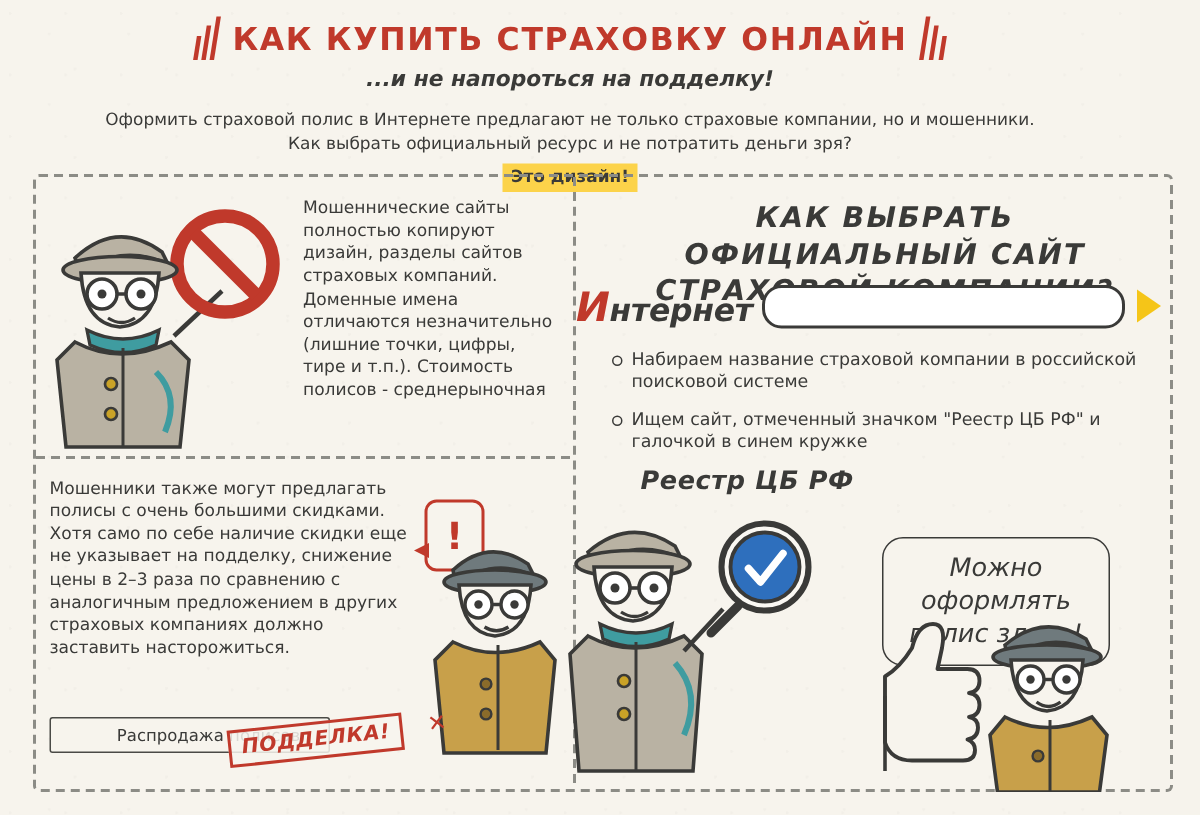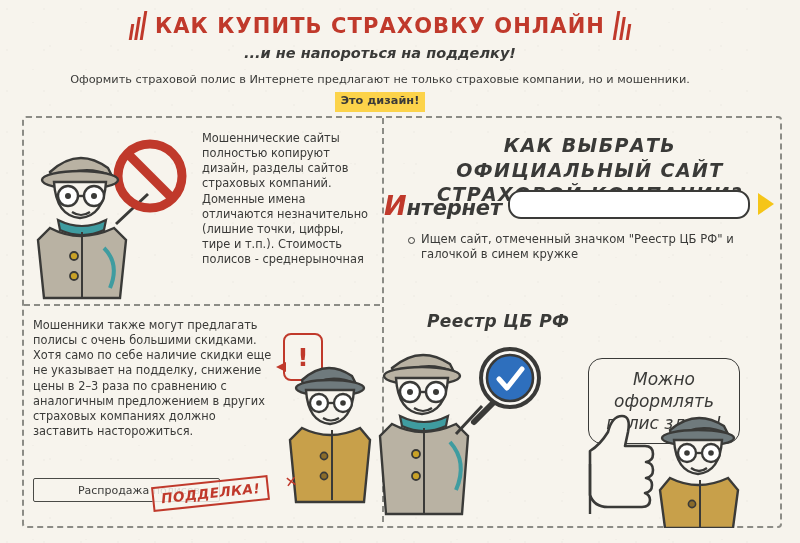--- a/index.html
+++ b/index.html
@@ -379,20 +379,21 @@
       <span class="main-title">КАК КУПИТЬ СТРАХОВКУ ОНЛАЙН</span>
       <span class="title-bars right">
           <i></i>
           <i></i>
           <i></i>
         </span>
     </div>
     <div class="sub-title">...и не напороться на подделку!</div>
     <div class="intro">
       <div>Оформить страховой полис в Интернете предлагают не только страховые компании, но и мошенники.</div>
+      <div>Как выбрать официальный ресурс и не потратить деньги зря?</div>
       <div class="intro-strong">Это дизайн!</div>
     </div>
   </div>
 
   <div class="frame"></div>
   <div class="vdiv"></div>
   <div class="hdiv-left"></div>
 
   <svg class="ill" style="left:28px; top:128px;" width="170" height="175" viewBox="0 0 170 175">
 
@@ -457,20 +458,21 @@
 
   <div class="search-wrap">
     <span class="internet-word"><span class="big-i">И</span>нтернет</span>
     <span class="search-box">
       <input class="search-input" type="text" value="" placeholder="" style="">
       <span class="search-arrow"></span>
     </span>
   </div>
 
   <div class="bullets">
+    <div class="bullet">Набираем название страховой компании в российской поисковой системе</div>
     <div class="bullet">Ищем сайт, отмеченный значком "Реестр ЦБ РФ" и галочкой в синем кружке</div>
   </div>
 
   <div class="registry-label">Реестр ЦБ РФ</div>
 
   <svg class="ill" style="left:370px; top:330px;" width="220" height="195" viewBox="0 0 220 195">
 
     <path d="M22 38 q28 -24 58 -4 l4 8 q-32 -14 -58 6 z" fill="#b9b2a3" stroke="#3a3a38" stroke-width="2.4"></path>
     <ellipse cx="52" cy="46" rx="38" ry="9" fill="#b9b2a3" stroke="#3a3a38" stroke-width="2.4"></ellipse>
 

